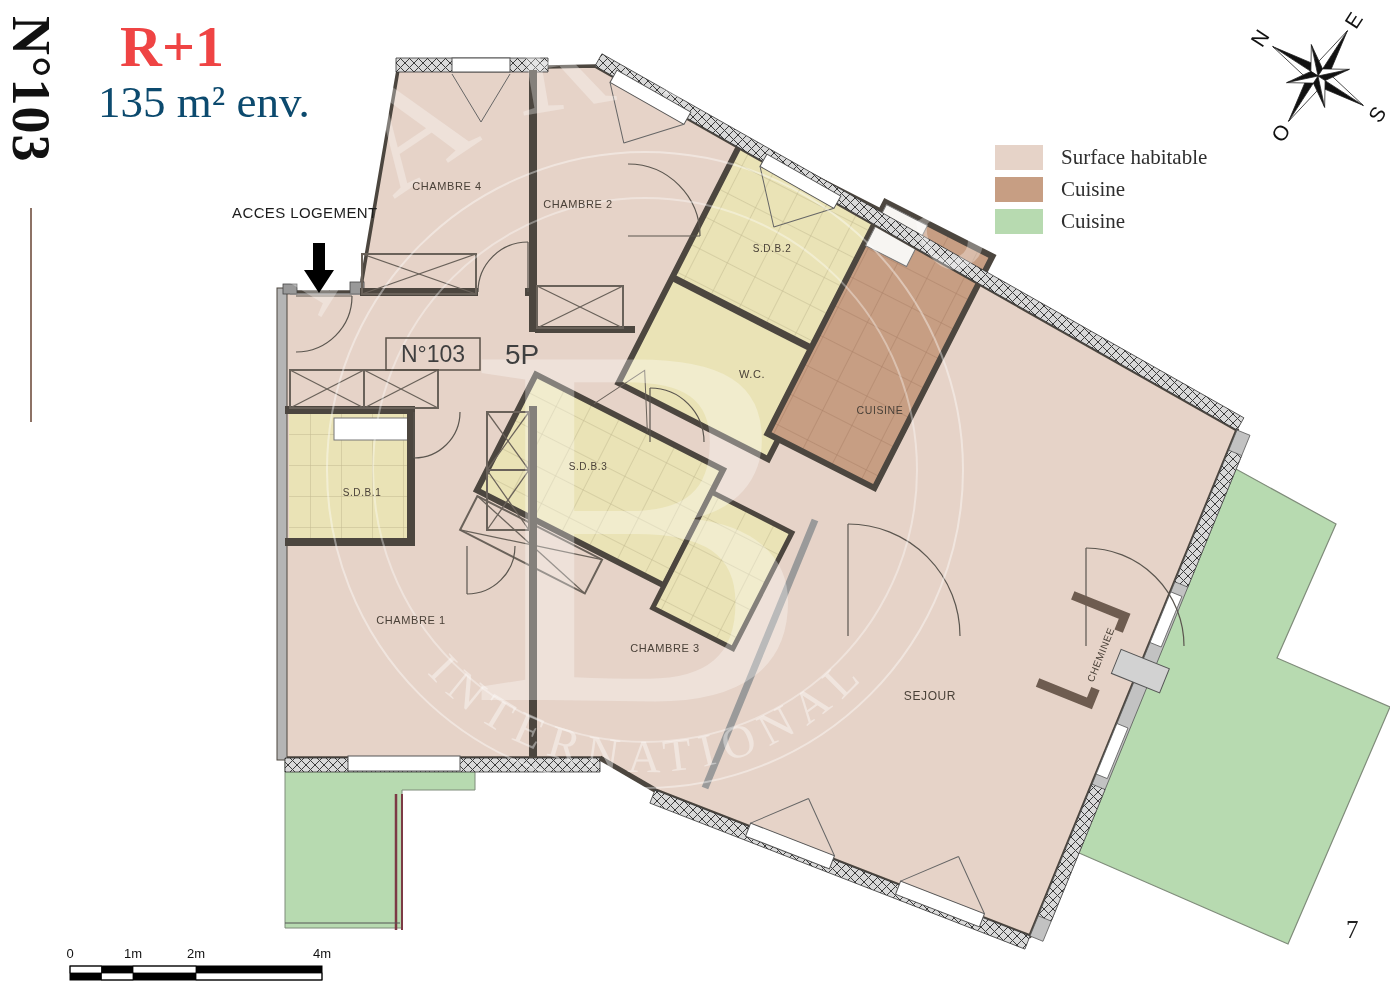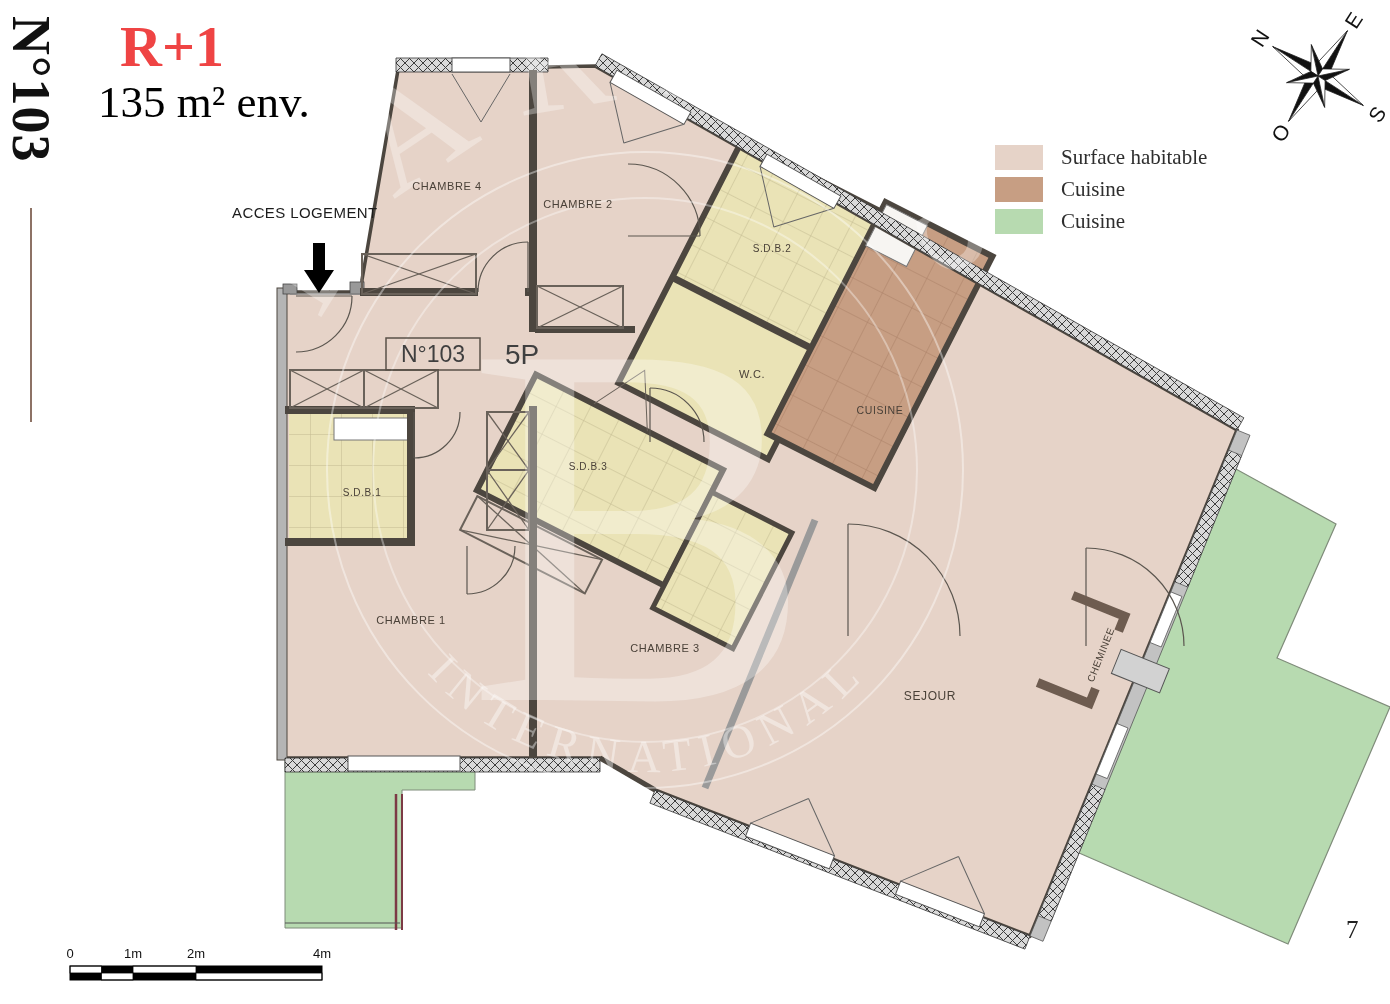--- a/index.html
+++ b/index.html
@@ -4,21 +4,21 @@
 <style>
   html,body{margin:0;padding:0;background:#fff;}
   .page{position:relative;width:1390px;height:1004px;background:#ffffff;overflow:hidden;
         font-family:"Liberation Sans",sans-serif;}
   .side-title{position:absolute;left:62px;top:16px;transform:rotate(90deg);transform-origin:0 0;
         font-family:"Liberation Serif",serif;font-weight:bold;font-size:54px;color:#111;letter-spacing:1px;white-space:nowrap;}
   .side-line{position:absolute;left:30px;top:208px;width:2px;height:214px;background:#8d7265;}
   .floor-title{position:absolute;left:98px;top:18px;font-family:"Liberation Serif",serif;
         font-weight:bold;font-size:58px;color:#ef4444;line-height:1;margin-left:22px;}
   .area-title{position:absolute;left:98px;top:80px;font-family:"Liberation Serif",serif;
-        font-size:45px;color:#000000;line-height:1;}
+        font-size:45px;color:#0c4a6e;line-height:1;}
   .access{position:absolute;left:221px;top:204px;font-size:15px;color:#1c1c1c;letter-spacing:.4px;margin-left:11px;}
   .legend{position:absolute;left:995px;top:144px;}
   .legend-row{display:flex;align-items:center;height:26px;margin-bottom:6px;}
   .legend-swatch{width:48px;height:25px;margin-right:18px;}
   .legend-label{font-family:"Liberation Serif",serif;font-size:21px;color:#2e2e2e;}
   .page-num{position:absolute;left:1346px;top:916px;font-family:"Liberation Serif",serif;
         font-size:25px;color:#222;}
   svg text{font-family:"Liberation Sans",sans-serif;}
   svg .wm{font-family:"Liberation Serif",serif;}
 </style>

